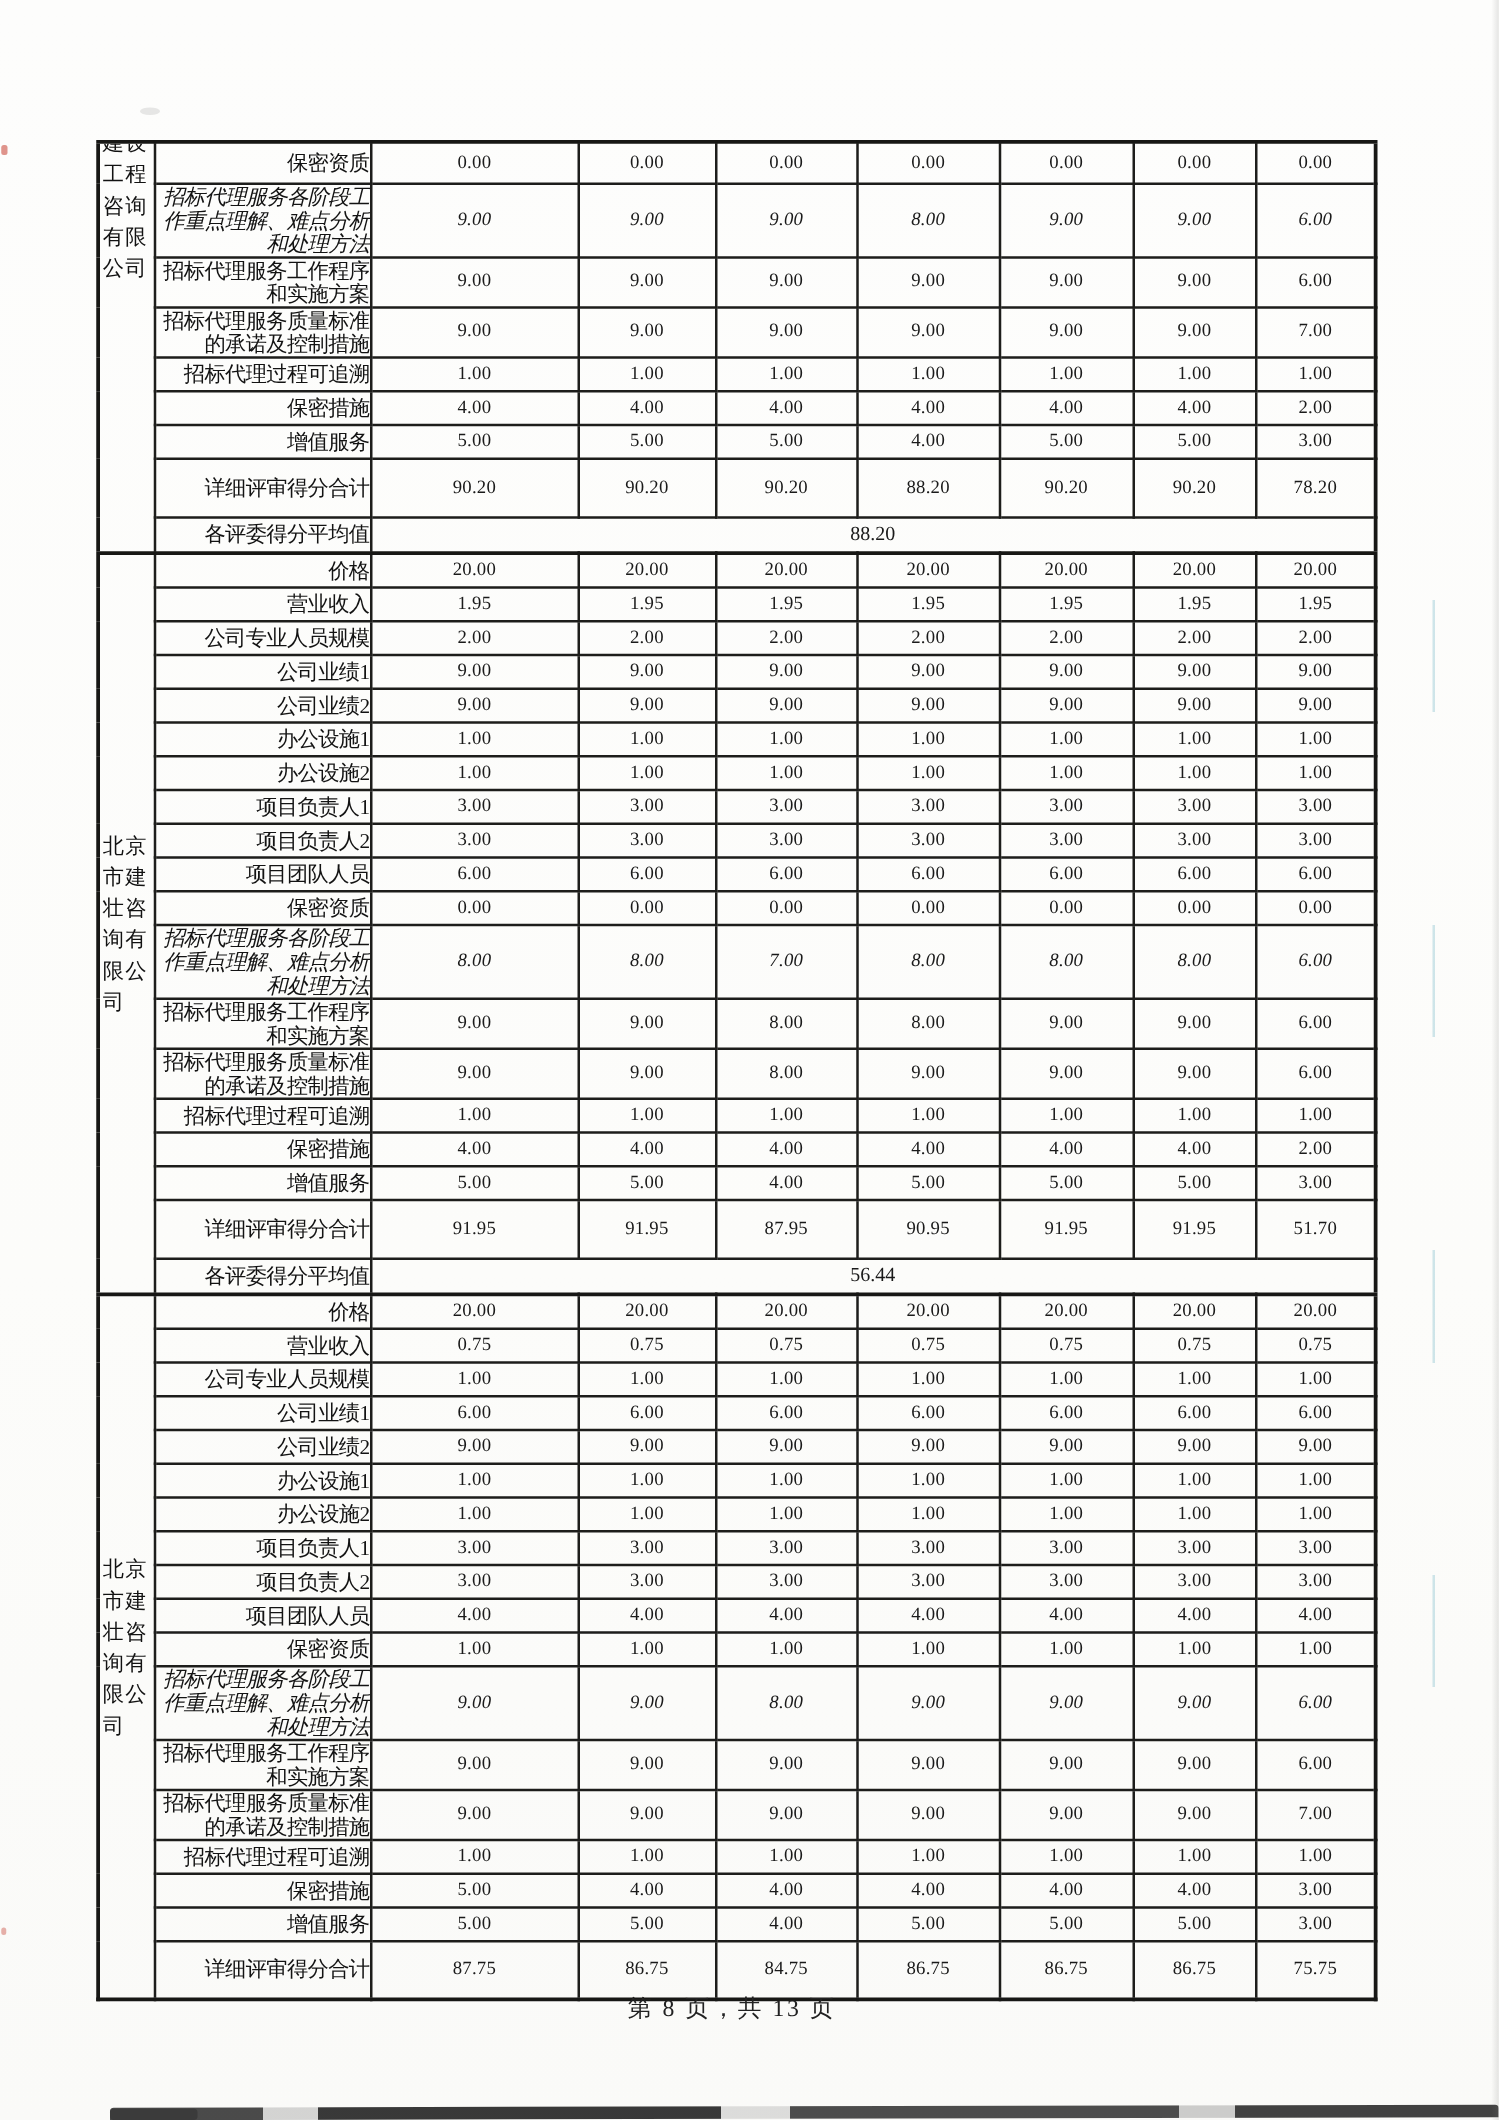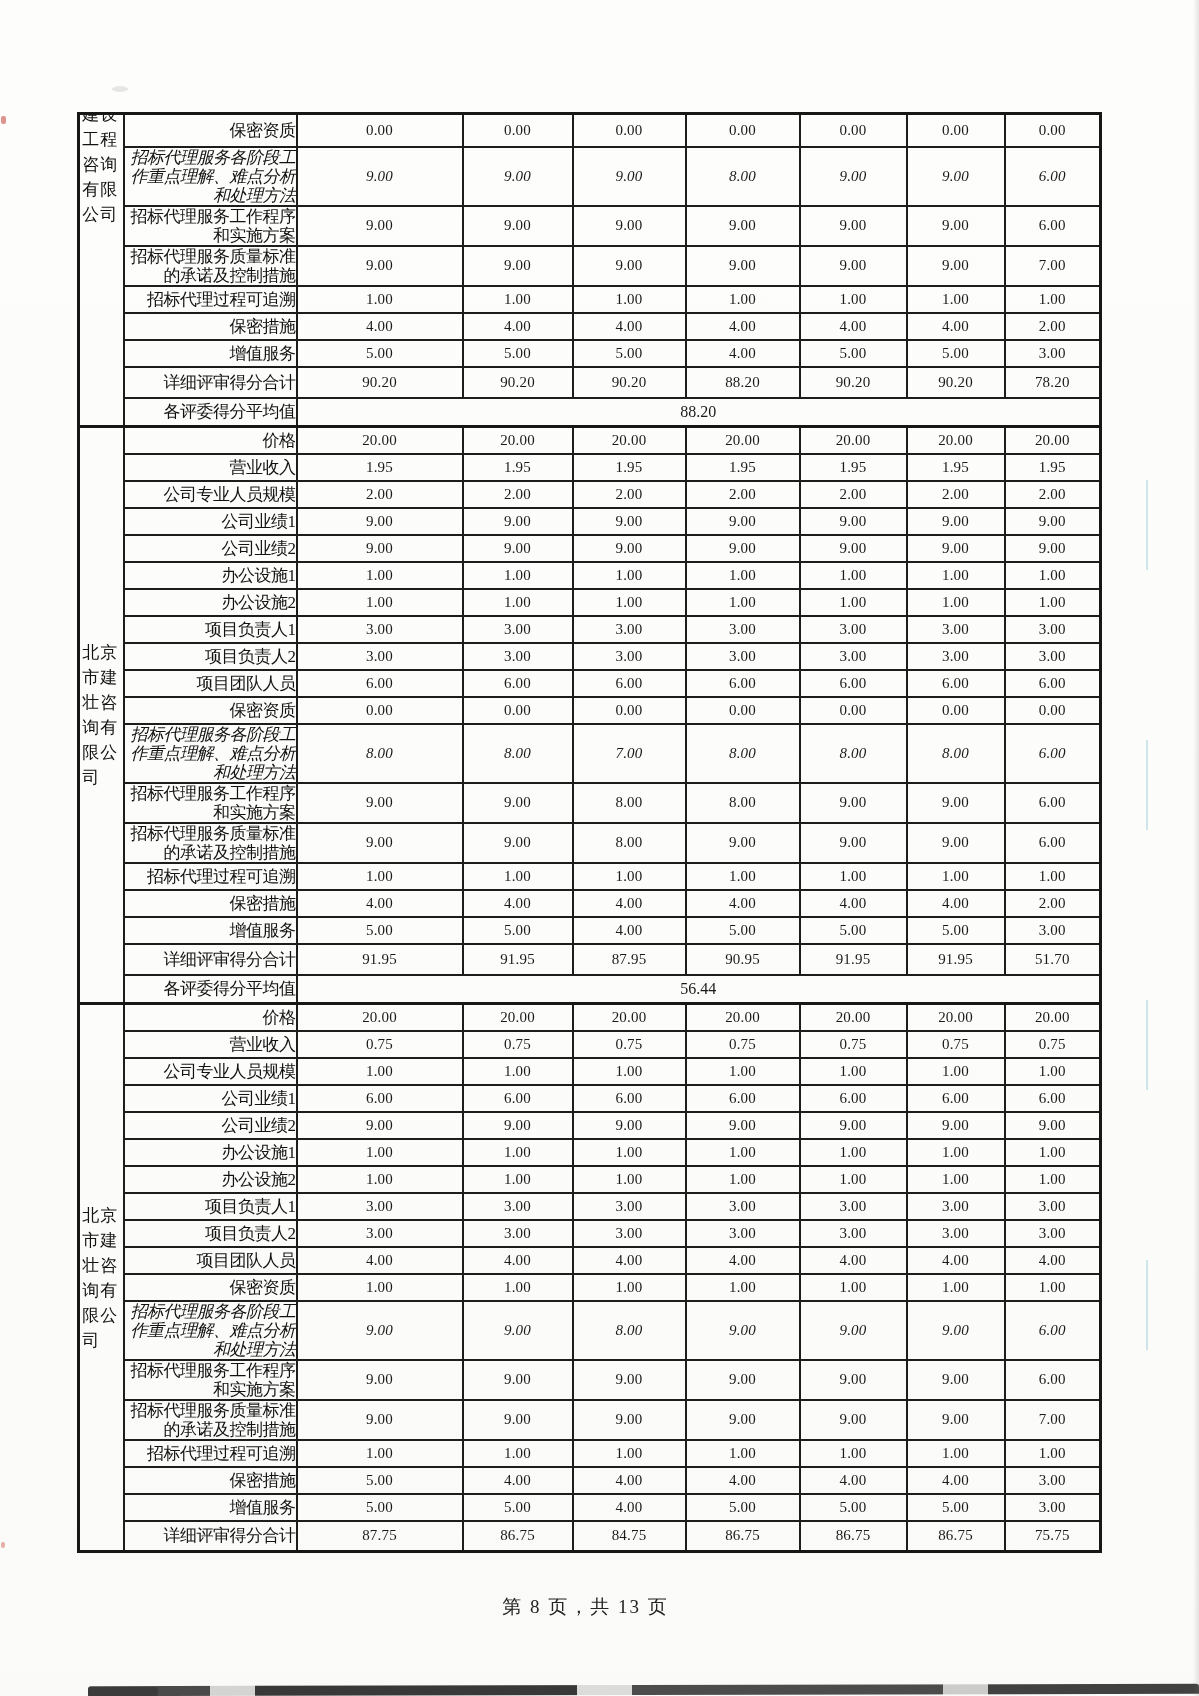--- a/index.html
+++ b/index.html
@@ -22,21 +22,21 @@
     padding:0;
     vertical-align:middle;
     overflow:hidden;
   }
   table.eval{border:3px solid #171715;}
   tbody{border-top:3px solid #171715;}
   
   tr.r1{height:27px;}
   tr.r2{height:26px;padding-left:14px;}
   tr.r3{height:57px;font-style:italic;}
-  tr.rsum{height:31px;}
+  tr.rsum{height:47px;}
   tr.ravg{height:29px;}
   tbody:first-of-type tr:first-child{height:33px;}
   
   td.company{
     vertical-align:middle;
     text-align:center;
   }
   td.company .cname{
     width:38px;margin:0 auto;
     font-size:17px;line-height:25px;letter-spacing:1px;

